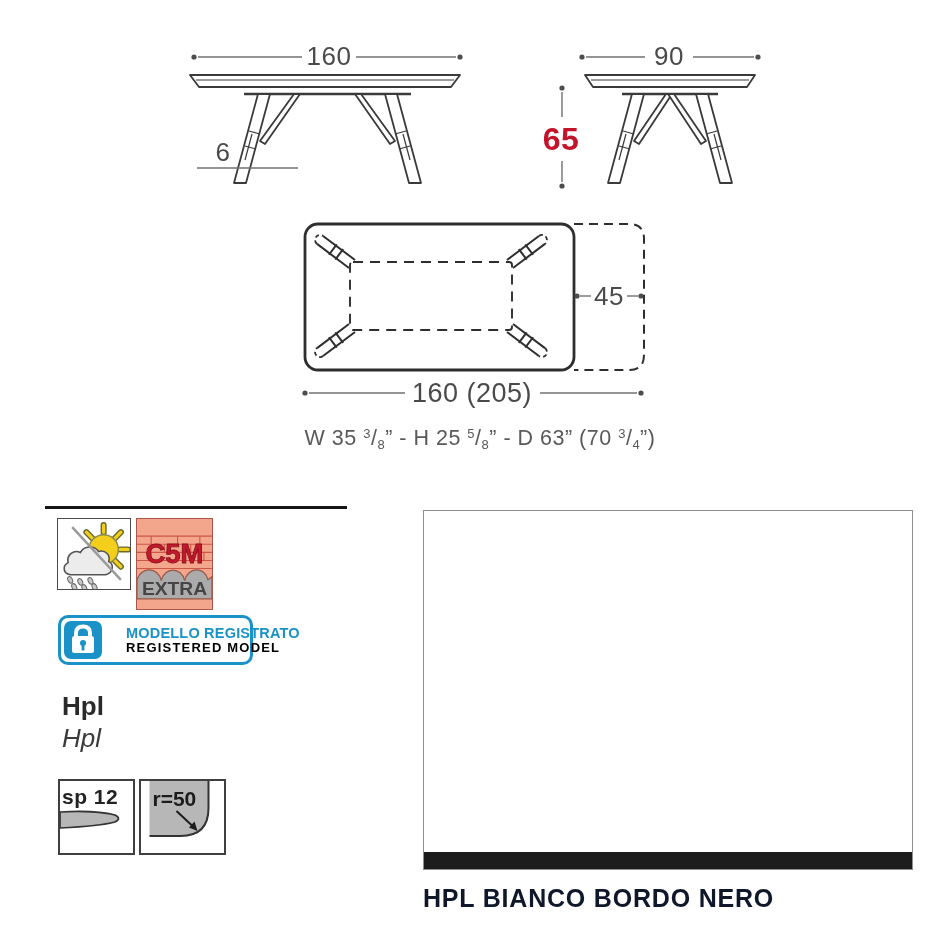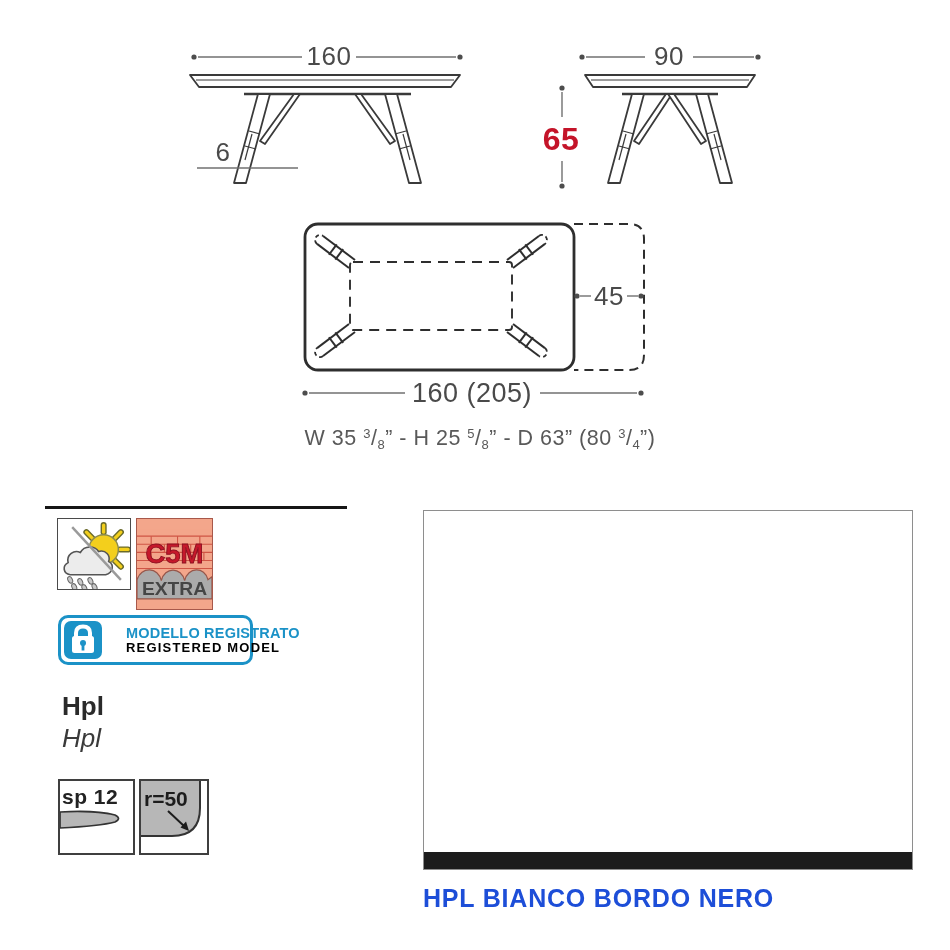--- a/index.html
+++ b/index.html
@@ -38,25 +38,25 @@
   .reg-badge { left:58px; top:615px; width:195px; height:50px; border:3px solid #1b92c7; border-radius:10px; background:#fff; display:flex; align-items:center; padding-left:3px; gap:24px; }
   .lock-tile { width:38px; height:38px; border-radius:7px; background:#1b92c7; flex:0 0 auto; }
   .reg-text { display:flex; flex-direction:column; justify-content:center; line-height:1.05; }
   .reg-line1 { color:#1b92c7; font-weight:bold; font-size:14.5px; letter-spacing:0.2px; white-space:nowrap; }
   .reg-line2 { color:#000000; font-weight:bold; font-size:13px; letter-spacing:1.2px; white-space:nowrap; }
 
   .hpl-bold { left:62px; top:691px; font-size:26px; font-weight:bold; color:#2a2a2a; }
   .hpl-italic { left:62px; top:723px; font-size:26px; font-style:italic; color:#3a3a3a; }
 
   .sp-box { left:58px; top:779px; width:77px; height:76px; border:2px solid #3f3f3f; background:#fff; overflow:hidden; }
-  .r-box  { left:139px; top:779px; width:70px; height:76px; border:2px solid #3f3f3f; background:#fff; overflow:hidden; }
+  .r-box  { left:139px; top:779px; width:87px; height:76px; border:2px solid #3f3f3f; background:#fff; overflow:hidden; }
 
   .swatch { left:423px; top:510px; width:490px; height:360px; border:1px solid #8e8e8e; background:#ffffff; }
   .edge-strip { position:absolute; left:0; right:0; bottom:0; height:17px; background:#1c1c1c; }
-  .finish-label { left:423px; top:884px; font-size:25px; font-weight:bold; color:#1d4ed8; letter-spacing:0.8px; }
+  .finish-label { left:423px; top:884px; font-size:25px; font-weight:bold; color:#0f172a; letter-spacing:0.8px; }
 
   .svgtext { font-family:"Liberation Sans", sans-serif; }
 </style>
 </head>
 <body>
 
 <div id="stage">
 
   <svg class="abs svgtext" style="left:0;top:0" width="950" height="420" viewBox="0 0 950 420">
 
@@ -159,21 +159,21 @@
       <g>
         <circle class="ddot" cx="305" cy="393" r="2.6"></circle>
         <circle class="ddot" cx="641" cy="393" r="2.6"></circle>
         <line class="dline" x1="309" y1="393" x2="405" y2="393"></line>
         <line class="dline" x1="540" y1="393" x2="637" y2="393"></line>
         <text class="dimtext" x="472" y="402" style="font-size:27px">160 (205)</text>
       </g>
     </g>
   </svg>
 
-  <div class="abs imperial"><span>W 35 </span><sup>3</sup><span>/</span><sub>8</sub><span>” - H 25 </span><sup>5</sup><span>/</span><sub>8</sub><span>” - D 63” (80 </span><sup>3</sup><span>/</span><sub>4</sub><span>”)</span></div>
+  <div class="abs imperial"><span>W 35 </span><sup>3</sup><span>/</span><sub>8</sub><span>” - H 25 </span><sup>5</sup><span>/</span><sub>8</sub><span>” - D 63” (70 </span><sup>3</sup><span>/</span><sub>4</sub><span>”)</span></div>
 
   <div class="abs sepline"></div>
 
   <div class="abs weather-box">
     <svg viewBox="0 0 71 69">
       <g stroke="#6a6a2a" stroke-width="6" stroke-linecap="round">
         <line x1="45" y1="13" x2="45" y2="6"></line>
         <line x1="56" y1="19" x2="62" y2="13"></line>
         <line x1="61" y1="30" x2="69" y2="30"></line>
         <line x1="56" y1="41" x2="62" y2="47"></line>

